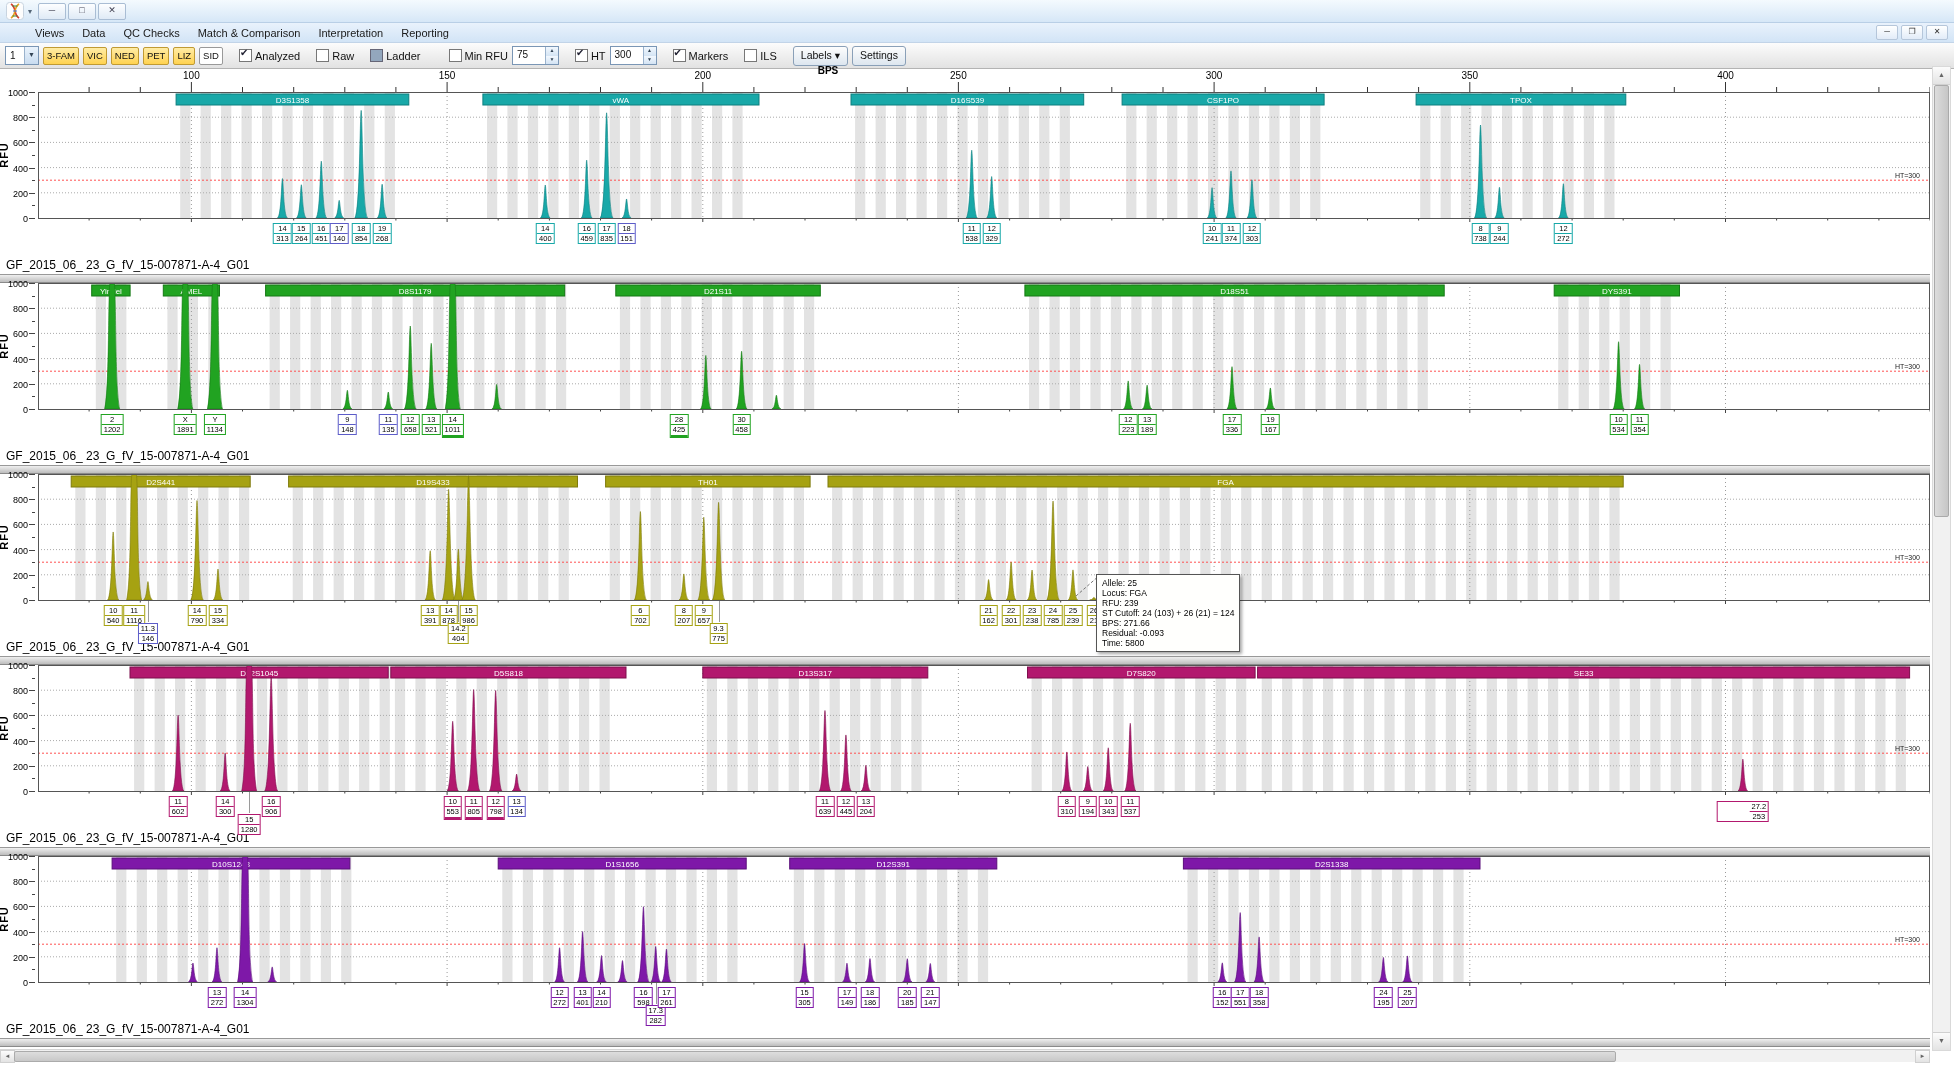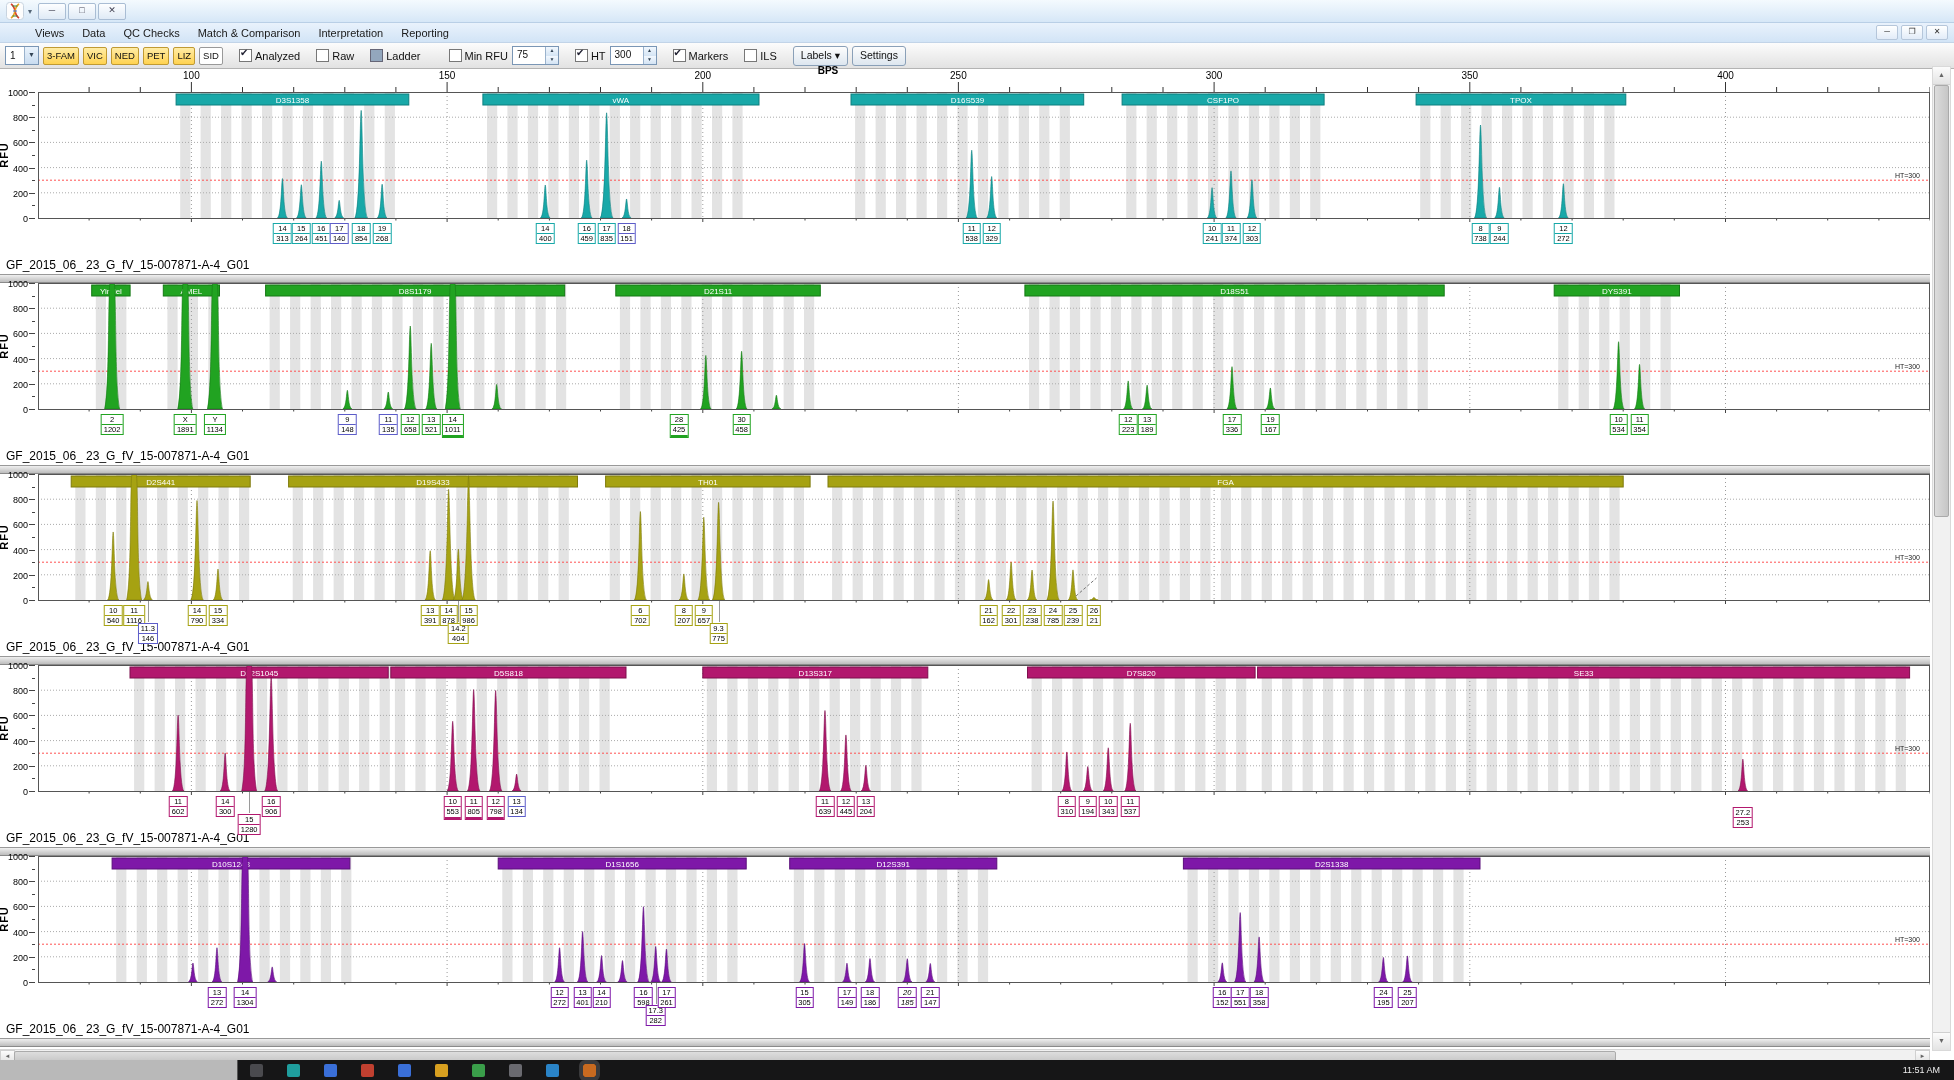--- a/index.html
+++ b/index.html
@@ -962,20 +962,29 @@
             <div class="al">25</div>
             <div class="rv">239</div>
           </div>
           <div class="plabel" style="left:1055.9px;top:1px;border-color:#a6a212;">
             <div class="al">26</div>
             <div class="rv">21</div>
           </div>
         </div>
         <div class="sample">GF_2015_06_ 23_G_fV_15-007871-A-4_G01</div>
         <div class="splitter"></div>
+        <div class="tip" style="left:1096px;top:100px;">
+          <div>Allele: 25</div>
+          <div>Locus: FGA</div>
+          <div>RFU: 239</div>
+          <div>ST Cutoff:  24 (103) + 26 (21) = 124</div>
+          <div>BPS: 271.66</div>
+          <div>Residual: -0.093</div>
+          <div>Time: 5800</div>
+        </div>
       </div>
       <div class="panel">
         <div class="yax">
           <div class="rfu">RFU</div>
           <div class="ytick" style="top:122.0px">0</div>
           <div class="ymark" style="top:126.0px;width:6px;"></div>
           <div class="ytick" style="top:96.8px">200</div>
           <div class="ymark" style="top:100.8px;width:6px;"></div>
           <div class="ytick" style="top:71.6px">400</div>
           <div class="ymark" style="top:75.6px;width:6px;"></div>
@@ -1217,21 +1226,21 @@
             <div class="rv">194</div>
           </div>
           <div class="plabel" style="left:1070.3px;top:1px;border-color:#b2186e;">
             <div class="al">10</div>
             <div class="rv">343</div>
           </div>
           <div class="plabel" style="left:1092.2px;top:1px;border-color:#b2186e;">
             <div class="al">11</div>
             <div class="rv">537</div>
           </div>
-          <div class="plabel" style="left:1704.8px;top:12px;border-color:#b2186e;">
+          <div class="plabel" style="left:1704.8px;top:6px;border-color:#b2186e;padding-left:32px;">
             <div class="al">27.2</div>
             <div class="rv">253</div>
           </div>
         </div>
         <div class="sample">GF_2015_06_ 23_G_fV_15-007871-A-4_G01</div>
         <div class="splitter"></div>
       </div>
       <div class="panel">
         <div class="yax">
           <div class="rfu">RFU</div>
@@ -1431,21 +1440,21 @@
             <div class="rv">305</div>
           </div>
           <div class="plabel" style="left:809.0px;top:1px;border-color:#7e18a8;">
             <div class="al">17</div>
             <div class="rv">149</div>
           </div>
           <div class="plabel" style="left:832.0px;top:1px;border-color:#7e18a8;">
             <div class="al">18</div>
             <div class="rv">186</div>
           </div>
-          <div class="plabel" style="left:869.3px;top:1px;border-color:#7e18a8;font-style:italic;">
+          <div class="plabel" style="left:869.3px;top:1px;border-color:#7e18a8;">
             <div class="al">20</div>
             <div class="rv">185</div>
           </div>
           <div class="plabel" style="left:892.3px;top:1px;border-color:#7e18a8;">
             <div class="al">21</div>
             <div class="rv">147</div>
           </div>
           <div class="plabel" style="left:1184.3px;top:1px;border-color:#7e18a8;">
             <div class="al">16</div>
             <div class="rv">152</div>
@@ -1476,29 +1485,13 @@
     <div class="varrow">▲</div>
     <div class="vthumb"></div>
     <div class="varrow b">▼</div>
   </div>
   <div class="hscroll" id="hscroll" style="top: 1049px;">
     <div class="harrow" style="left:0;">◄</div>
     <div class="hthumb"></div>
     <div class="harrow" style="right:0;">►</div>
   </div>
 
-  <div class="taskbar">
-    <div class="tb-left"></div>
-    <div class="tb-icons" id="tb-icons">
-        <span class="tb-ic" style="background:#4a4a4e;"></span>
-        <span class="tb-ic" style="background:#1f9e9e;"></span>
-        <span class="tb-ic" style="background:#3a6fd8;"></span>
-        <span class="tb-ic" style="background:#c04030;"></span>
-        <span class="tb-ic" style="background:#3a6fd8;"></span>
-        <span class="tb-ic" style="background:#d8a020;"></span>
-        <span class="tb-ic" style="background:#3a9e4a;"></span>
-        <span class="tb-ic" style="background:#6a6a70;"></span>
-        <span class="tb-ic" style="background:#2a84c8;"></span>
-        <span class="tb-ic hl" style="background:#c86a20;"></span>
-      </div>
-    <div class="tb-clock">11:51 AM</div>
-  </div>
 </div>
 
 </body></html>

